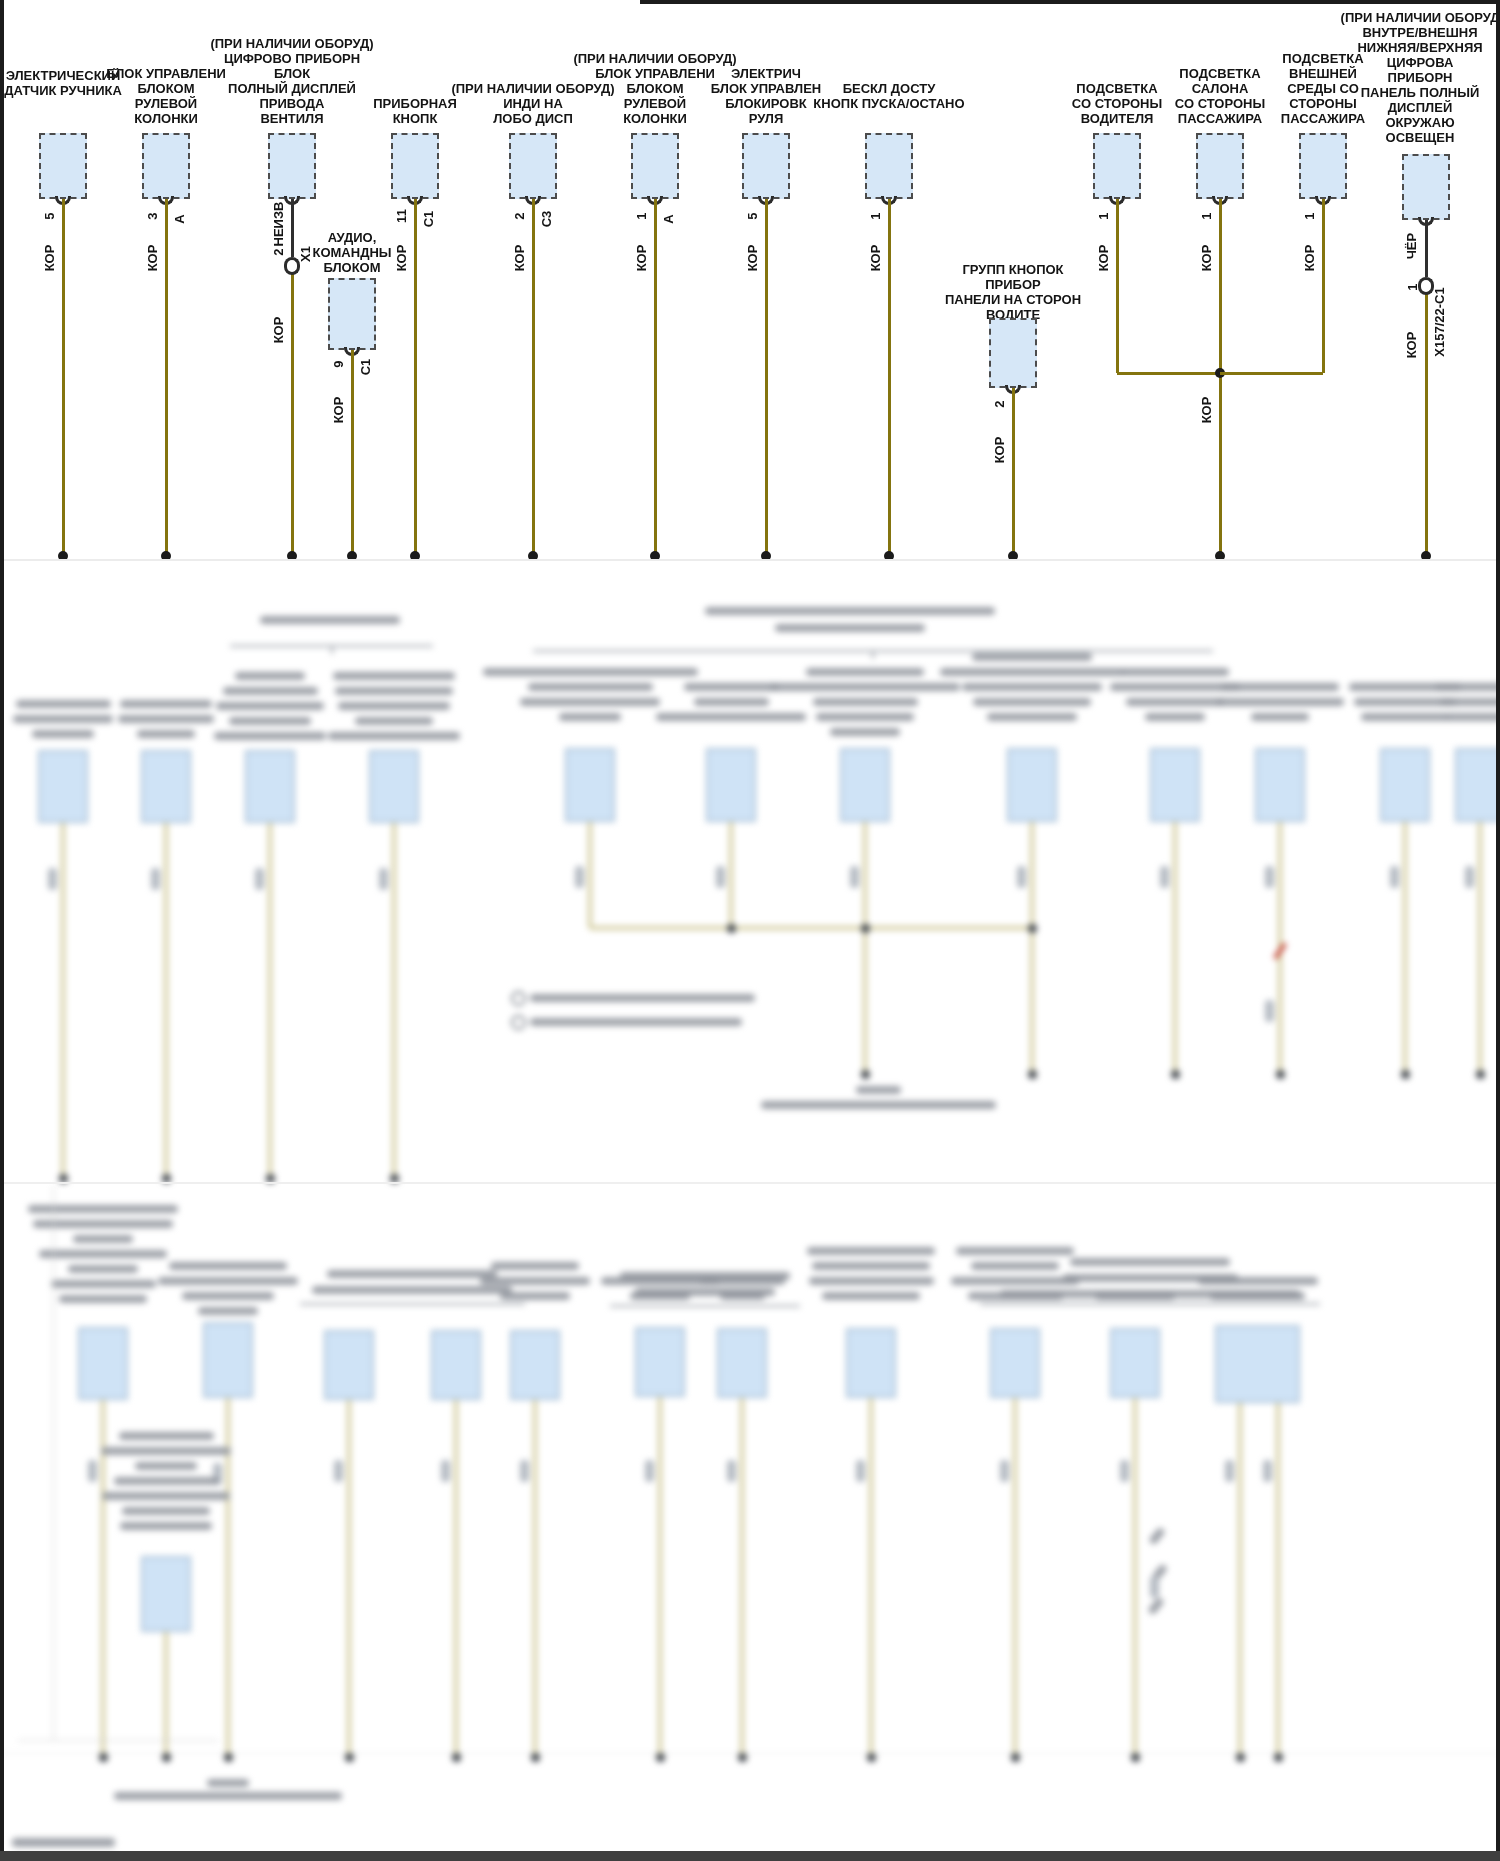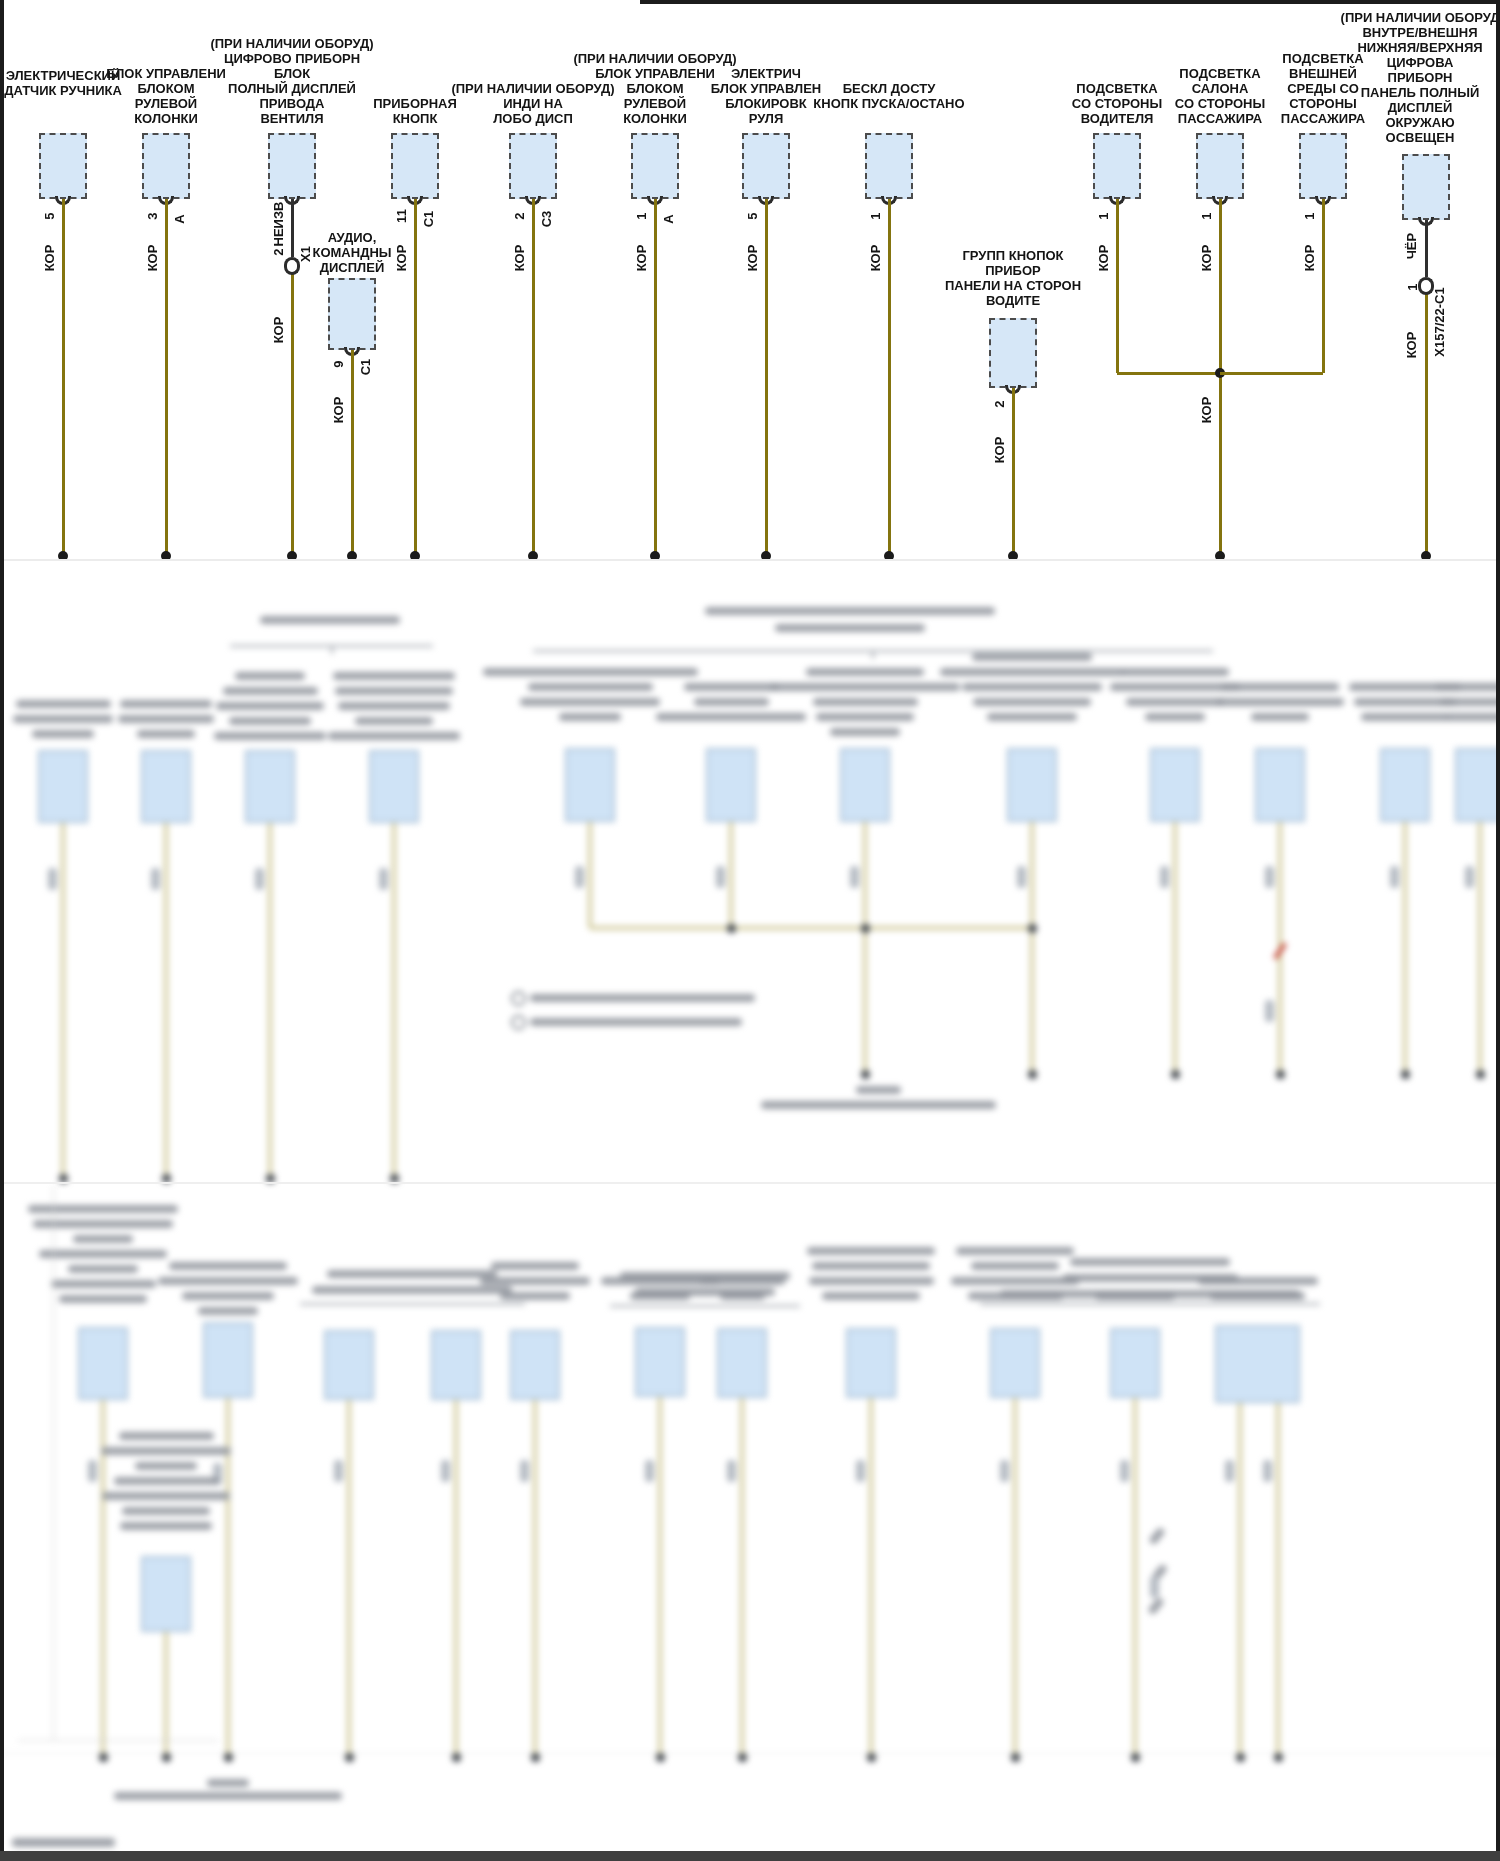--- a/index.html
+++ b/index.html
@@ -65,21 +65,21 @@
       <div class="wire" style="left: 290.5px; top: 274px; width: 3px; height: 278px; background: rgb(132, 116, 15);"></div>
       <div class="cap" style="left: 284px; top: 257px;"></div>
       <div class="cup" style="left: 284px; top: 266px;"></div>
       <div class="vlab" style="left: 247px; top: 244px; width: 64px;">2</div>
       <div class="vlab" style="left: 274px; top: 246px; width: 64px;">X1</div>
       <div class="vlab" style="left: 247px; top: 216px; width: 64px;">НЕИЗВ</div>
       <div class="vlab" style="left: 247px; top: 322px; width: 64px;">КОР</div>
       <div class="dot" style="left: 287px; top: 551px;"></div>
       <div class="lbl" style="left: 292px; top: 230px; width: 120px;">АУДИО,
 КОМАНДНЫ
-ДИСПЛЕЙ</div>
+БЛОКОМ</div>
       <div class="box" style="left: 328px; top: 278px; height: 72px;"></div>
       <div class="cup" style="left: 344px; top: 347px;"></div>
       <div class="wire" style="left: 350.5px; top: 350px; width: 3px; height: 202px; background: rgb(132, 116, 15);"></div>
       <div class="vlab" style="left: 307px; top: 356px; width: 64px;">9</div>
       <div class="vlab" style="left: 334px; top: 359px; width: 64px;">C1</div>
       <div class="vlab" style="left: 307px; top: 402px; width: 64px;">КОР</div>
       <div class="dot" style="left: 347px; top: 551px;"></div>
       <div class="lbl" style="left: 355px; top: 96px; width: 120px;">ПРИБОРНАЯ
 КНОПК</div>
       <div class="box" style="left: 391px; top: 133px; height: 66px;"></div>
@@ -122,21 +122,21 @@
       <div class="vlab" style="left: 721px; top: 250px; width: 64px;">КОР</div>
       <div class="dot" style="left: 761px; top: 551px;"></div>
       <div class="lbl" style="left: 784px; top: 81px; width: 210px;">БЕСКЛ ДОСТУ
 КНОПК ПУСКА/ОСТАНО</div>
       <div class="box" style="left: 865px; top: 133px; height: 66px;"></div>
       <div class="cup" style="left: 881px; top: 196px;"></div>
       <div class="wire" style="left: 887.5px; top: 199px; width: 3px; height: 353px; background: rgb(132, 116, 15);"></div>
       <div class="vlab" style="left: 844px; top: 208px; width: 64px;">1</div>
       <div class="vlab" style="left: 844px; top: 250px; width: 64px;">КОР</div>
       <div class="dot" style="left: 884px; top: 551px;"></div>
-      <div class="lbl" style="left: 923px; top: 248px; width: 180px;">ГРУПП КНОПОК
+      <div class="lbl" style="left: 923px; top: 262px; width: 180px;">ГРУПП КНОПОК
 ПРИБОР
 ПАНЕЛИ НА СТОРОН
 ВОДИТЕ</div>
       <div class="box" style="left: 989px; top: 318px; height: 70px;"></div>
       <div class="cup" style="left: 1005px; top: 385px;"></div>
       <div class="wire" style="left: 1011.5px; top: 388px; width: 3px; height: 164px; background: rgb(132, 116, 15);"></div>
       <div class="vlab" style="left: 968px; top: 396px; width: 64px;">2</div>
       <div class="vlab" style="left: 968px; top: 442px; width: 64px;">КОР</div>
       <div class="dot" style="left: 1008px; top: 551px;"></div>
       <div class="lbl" style="left: 1052px; top: 81px; width: 130px;">ПОДСВЕТКА

